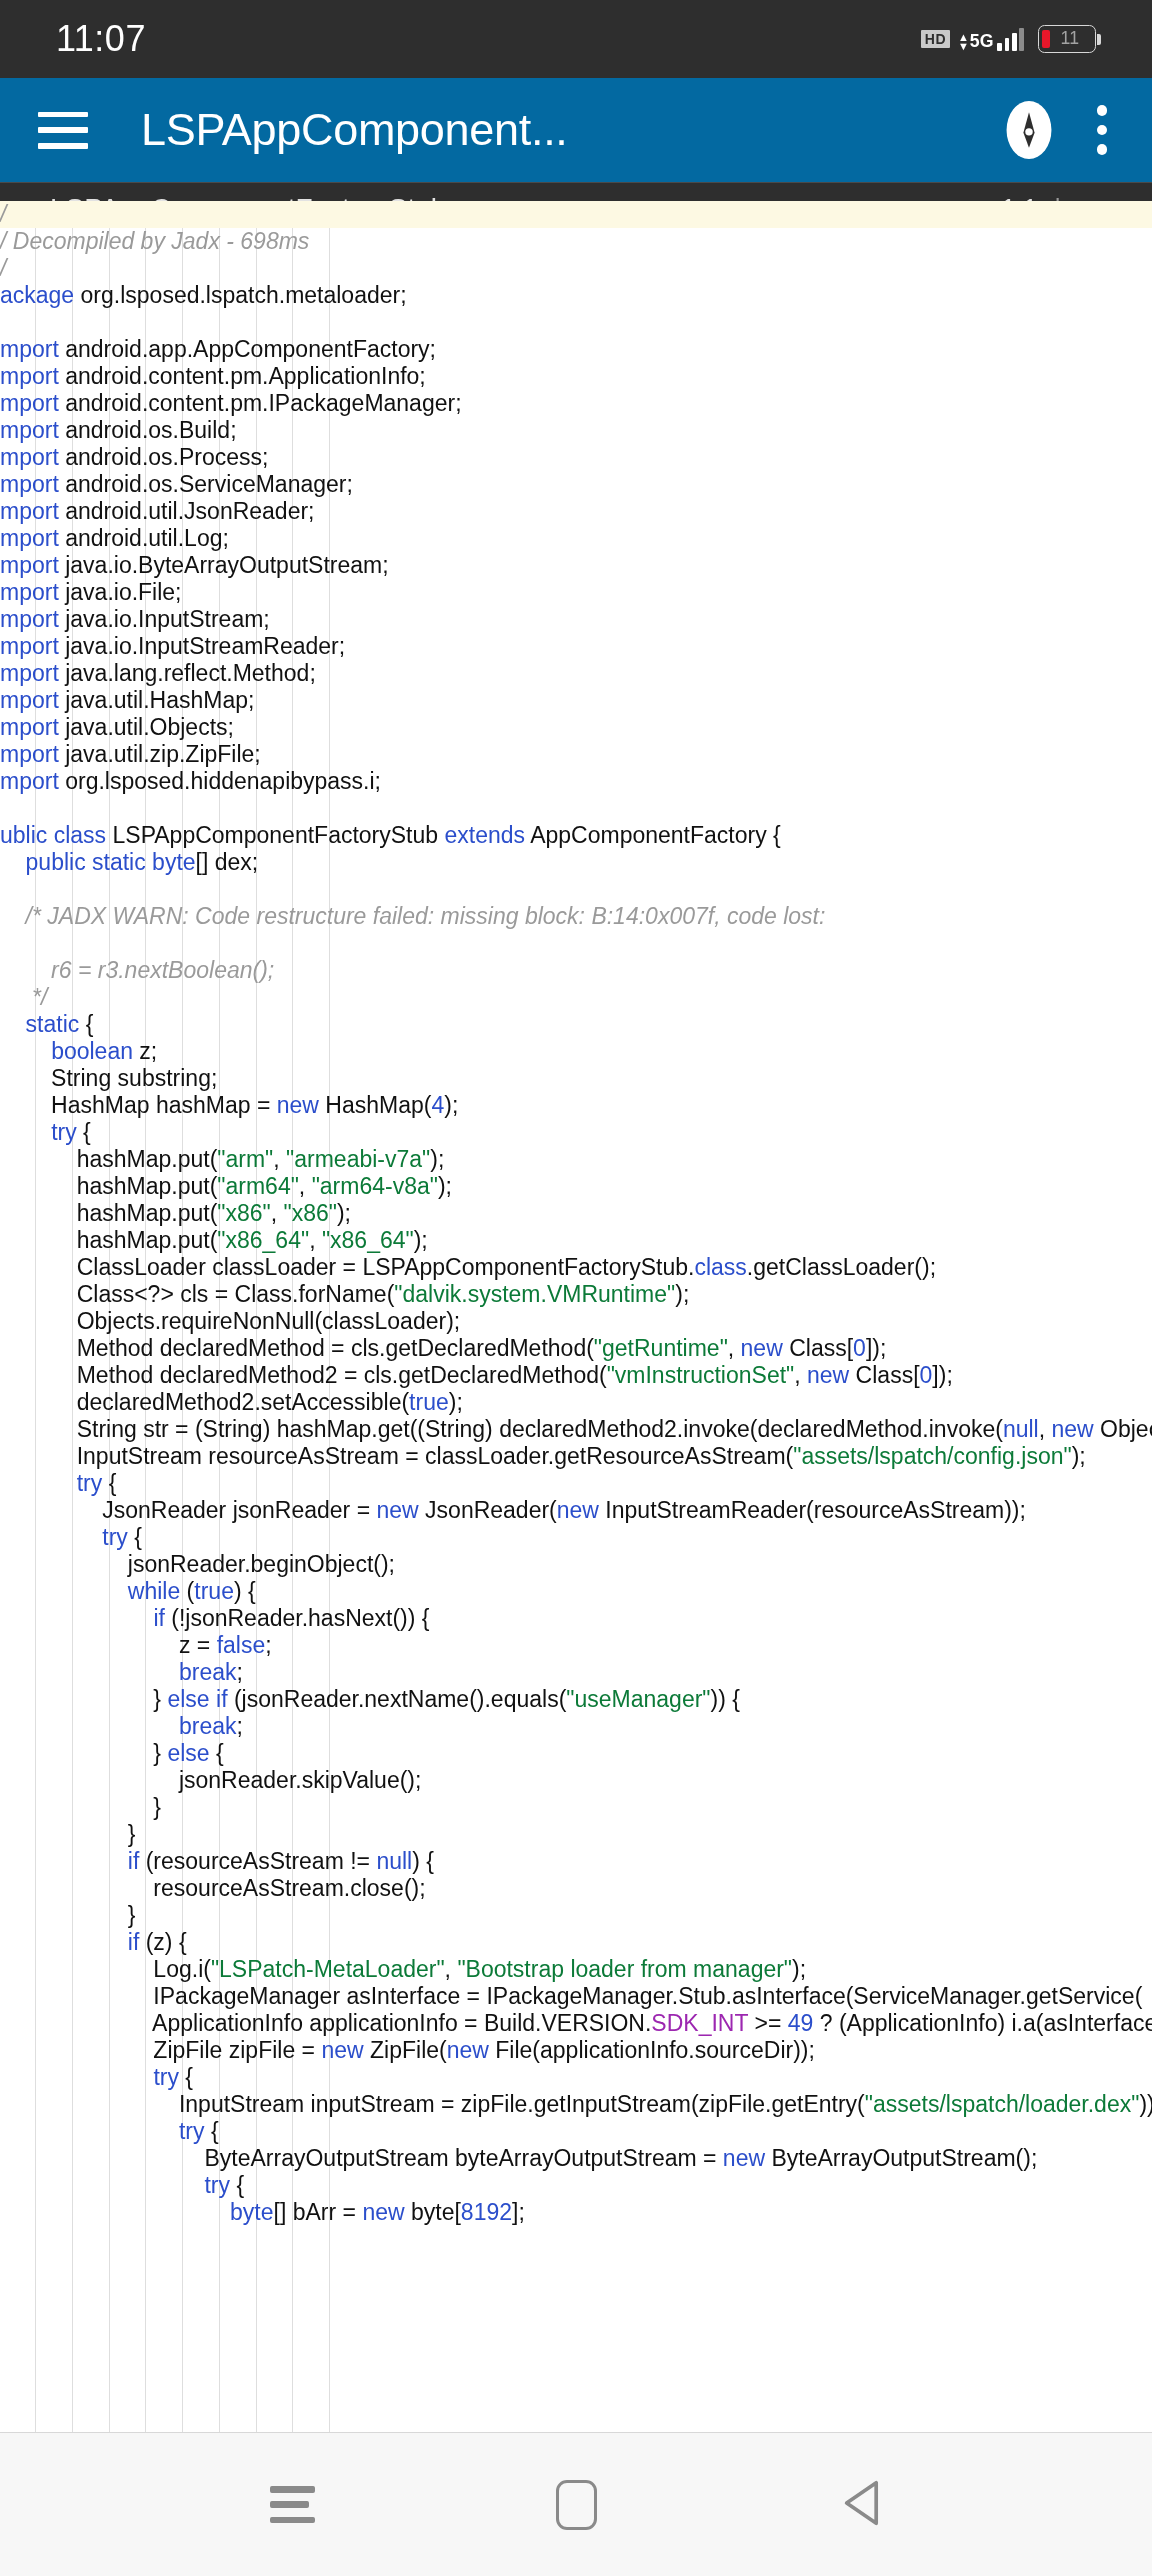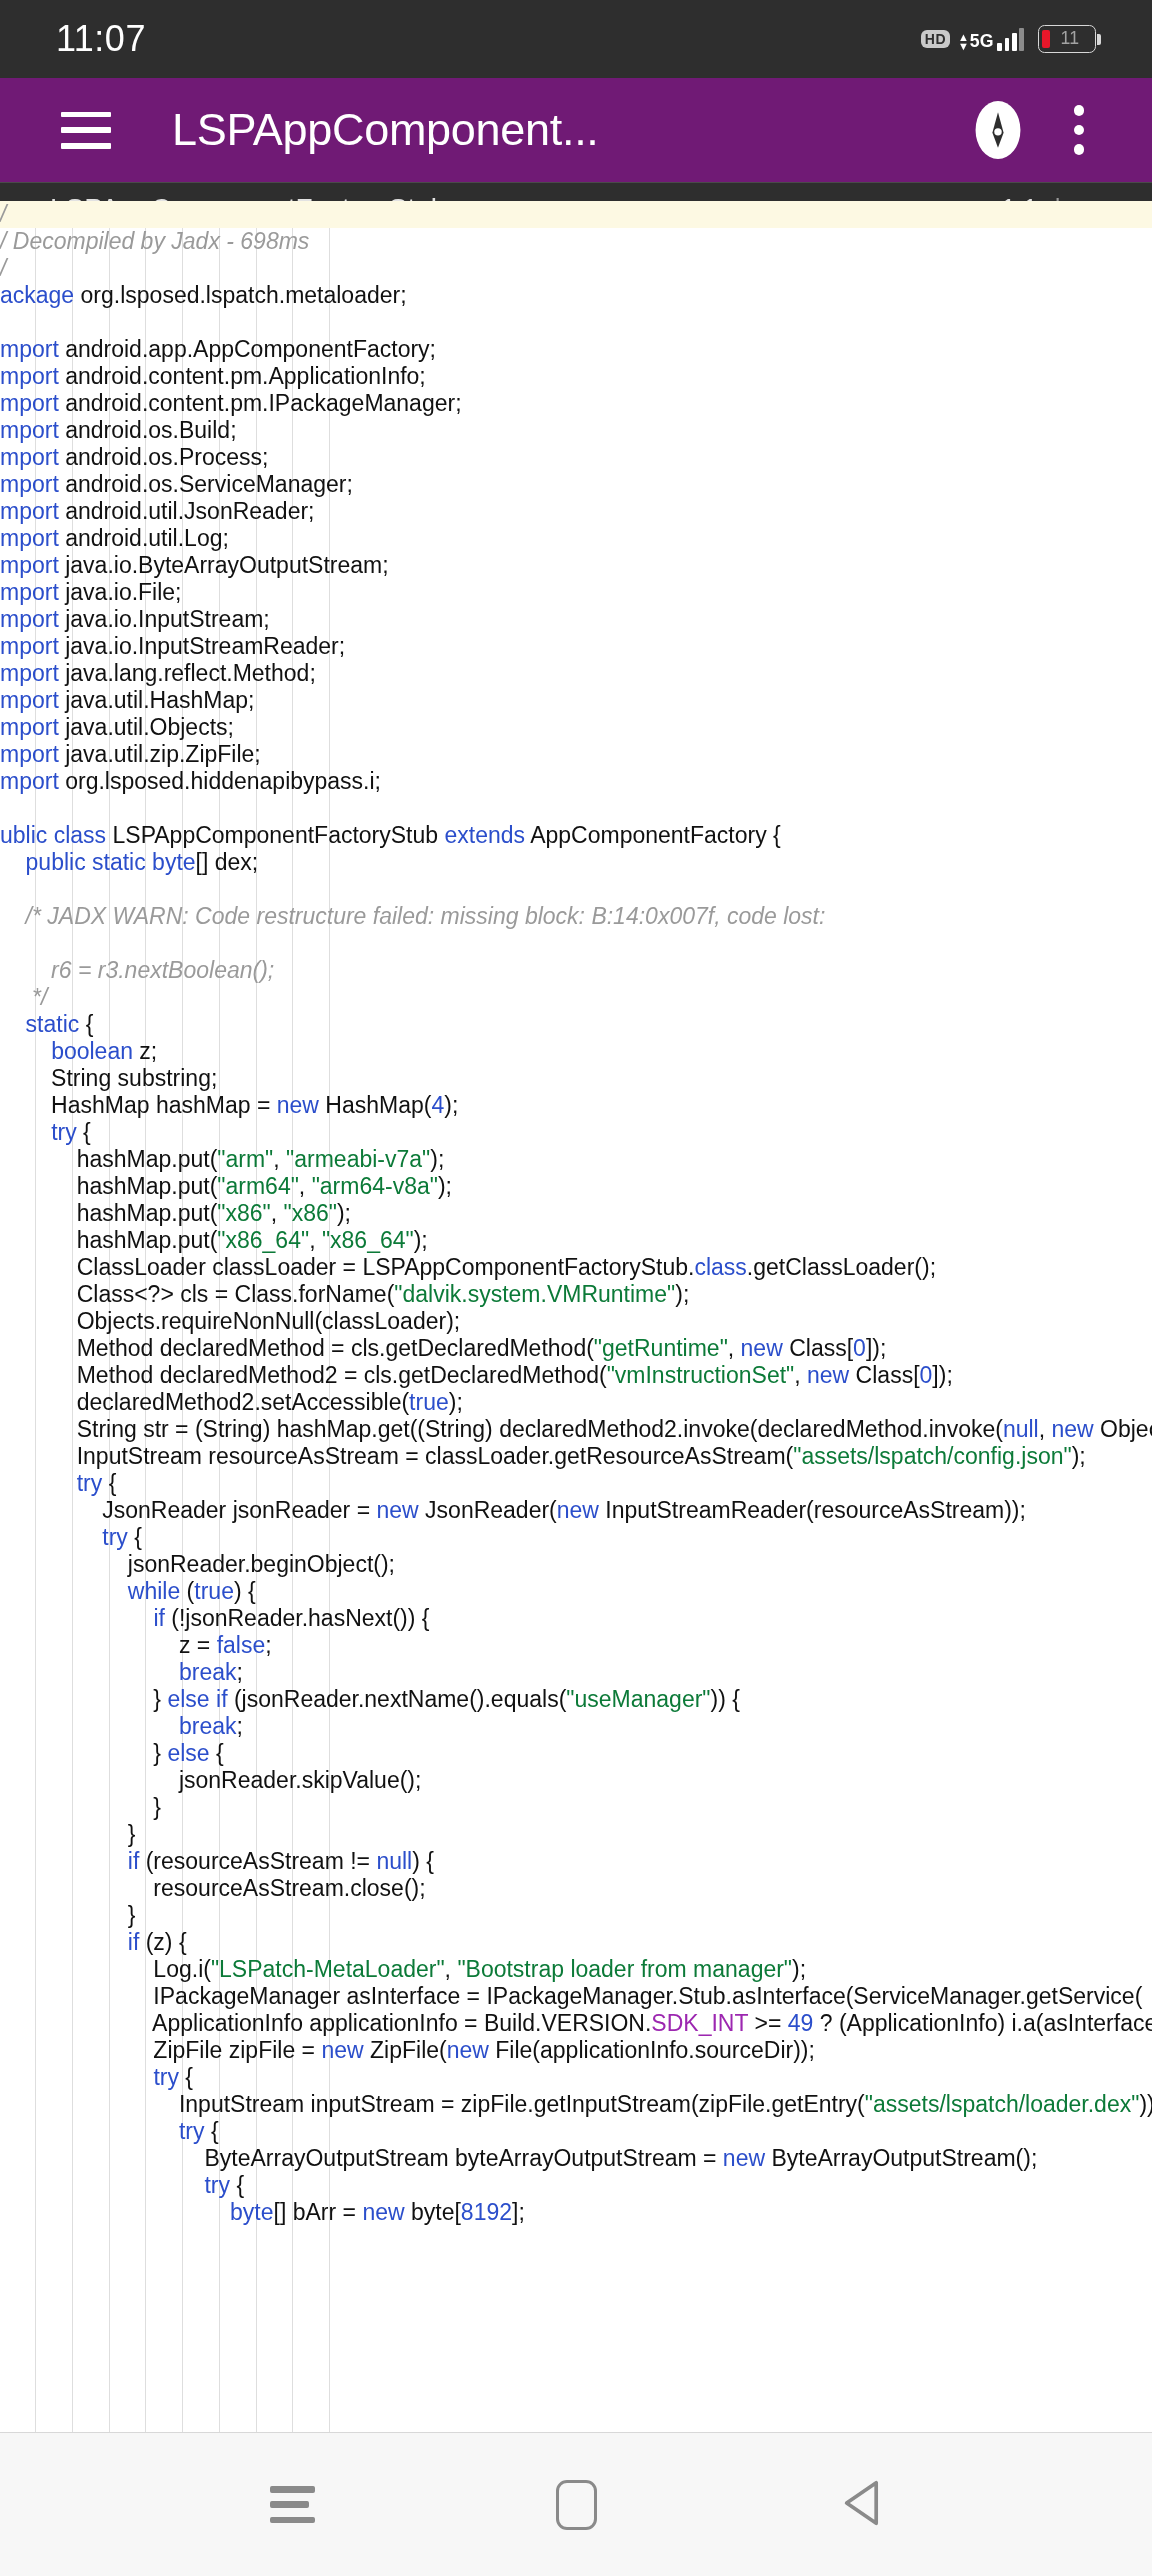--- a/index.html
+++ b/index.html
@@ -14,21 +14,21 @@
   
   .statusbar{
     height:78px;width:1152px;background:#2e2e2e;
     display:flex;align-items:center;justify-content:space-between;
     padding:0 56px;box-sizing:border-box;position:relative;
   }
   .clock{color:#ffffff;font-size:36px;letter-spacing:0.5px;font-weight:400;}
   .status-icons{display:flex;align-items:center;gap:8.4px;}
   .hd-badge{
     background:#c9c9c9;color:#2e2e2e;font-size:14px;font-weight:700;
-    border-radius:6px;padding:1.9px 3.7px;line-height:1;letter-spacing:0.5px;
+    border-radius:1px;padding:1.9px 3.7px;line-height:1;letter-spacing:0.5px;
   }
   .net-wrap{display:flex;align-items:flex-end;gap:1.9px;}
   .net-5g{color:#fff;font-size:17.7px;font-weight:700;line-height:1;display:flex;align-items:center;}
   .net-5g .arrows{font-size:11px;line-height:0.8;display:flex;flex-direction:column;margin-right:0.9px;}
   .bars{display:flex;align-items:flex-end;gap:2.8px;height:24px;margin-left:1.9px;}
   .bars i{display:block;width:4.6px;background:#ffffff;border-radius:0.9px;}
   .bars i:nth-child(1){height:8.4px;}
   .bars i:nth-child(2){height:13px;}
   .bars i:nth-child(3){height:17.7px;}
   .bars i:nth-child(4){height:23px;}
@@ -42,22 +42,22 @@
     background:#d8d8d8;border-radius:0 1.9px 1.9px 0;
   }
   .battery .fill{width:8.4px;height:18.6px;background:#e8172a;border-radius:1.9px;margin-left:2.8px;}
   .battery .lvl{
     position:absolute;left:0;right:0;text-align:center;color:#a3a3a3;
     font-size:17.7px;font-weight:500;line-height:1;padding-left:5.6px;
   }
 
   
   .appbar{
-    height:104px;width:1152px;background:#701a75;
-    display:flex;align-items:center;box-sizing:border-box;padding:0 61px;gap:8px;
+    height:104px;width:1152px;background:#0369a1;
+    display:flex;align-items:center;box-sizing:border-box;padding:0 38px;
   }
   .hamburger{width:50px;height:37px;display:flex;flex-direction:column;justify-content:space-between;cursor:pointer;flex:0 0 auto;}
   .hamburger span{display:block;height:5.6px;background:#ffffff;border-radius:0.9px;}
   .apptitle{
     color:#ffffff;font-size:45px;font-weight:400;margin-left:53px;
     white-space:nowrap;overflow:hidden;flex:1 1 auto;letter-spacing:-0.3px;
   }
   .compass{width:58px;height:58px;flex:0 0 auto;margin-right:37px;}
   .kebab{width:13px;height:58px;display:flex;flex-direction:column;justify-content:center;align-items:center;gap:9.3px;flex:0 0 auto;margin-right:5.6px;}
   .kebab i{display:block;width:10.2px;height:10.2px;border-radius:50%;background:#ffffff;}

